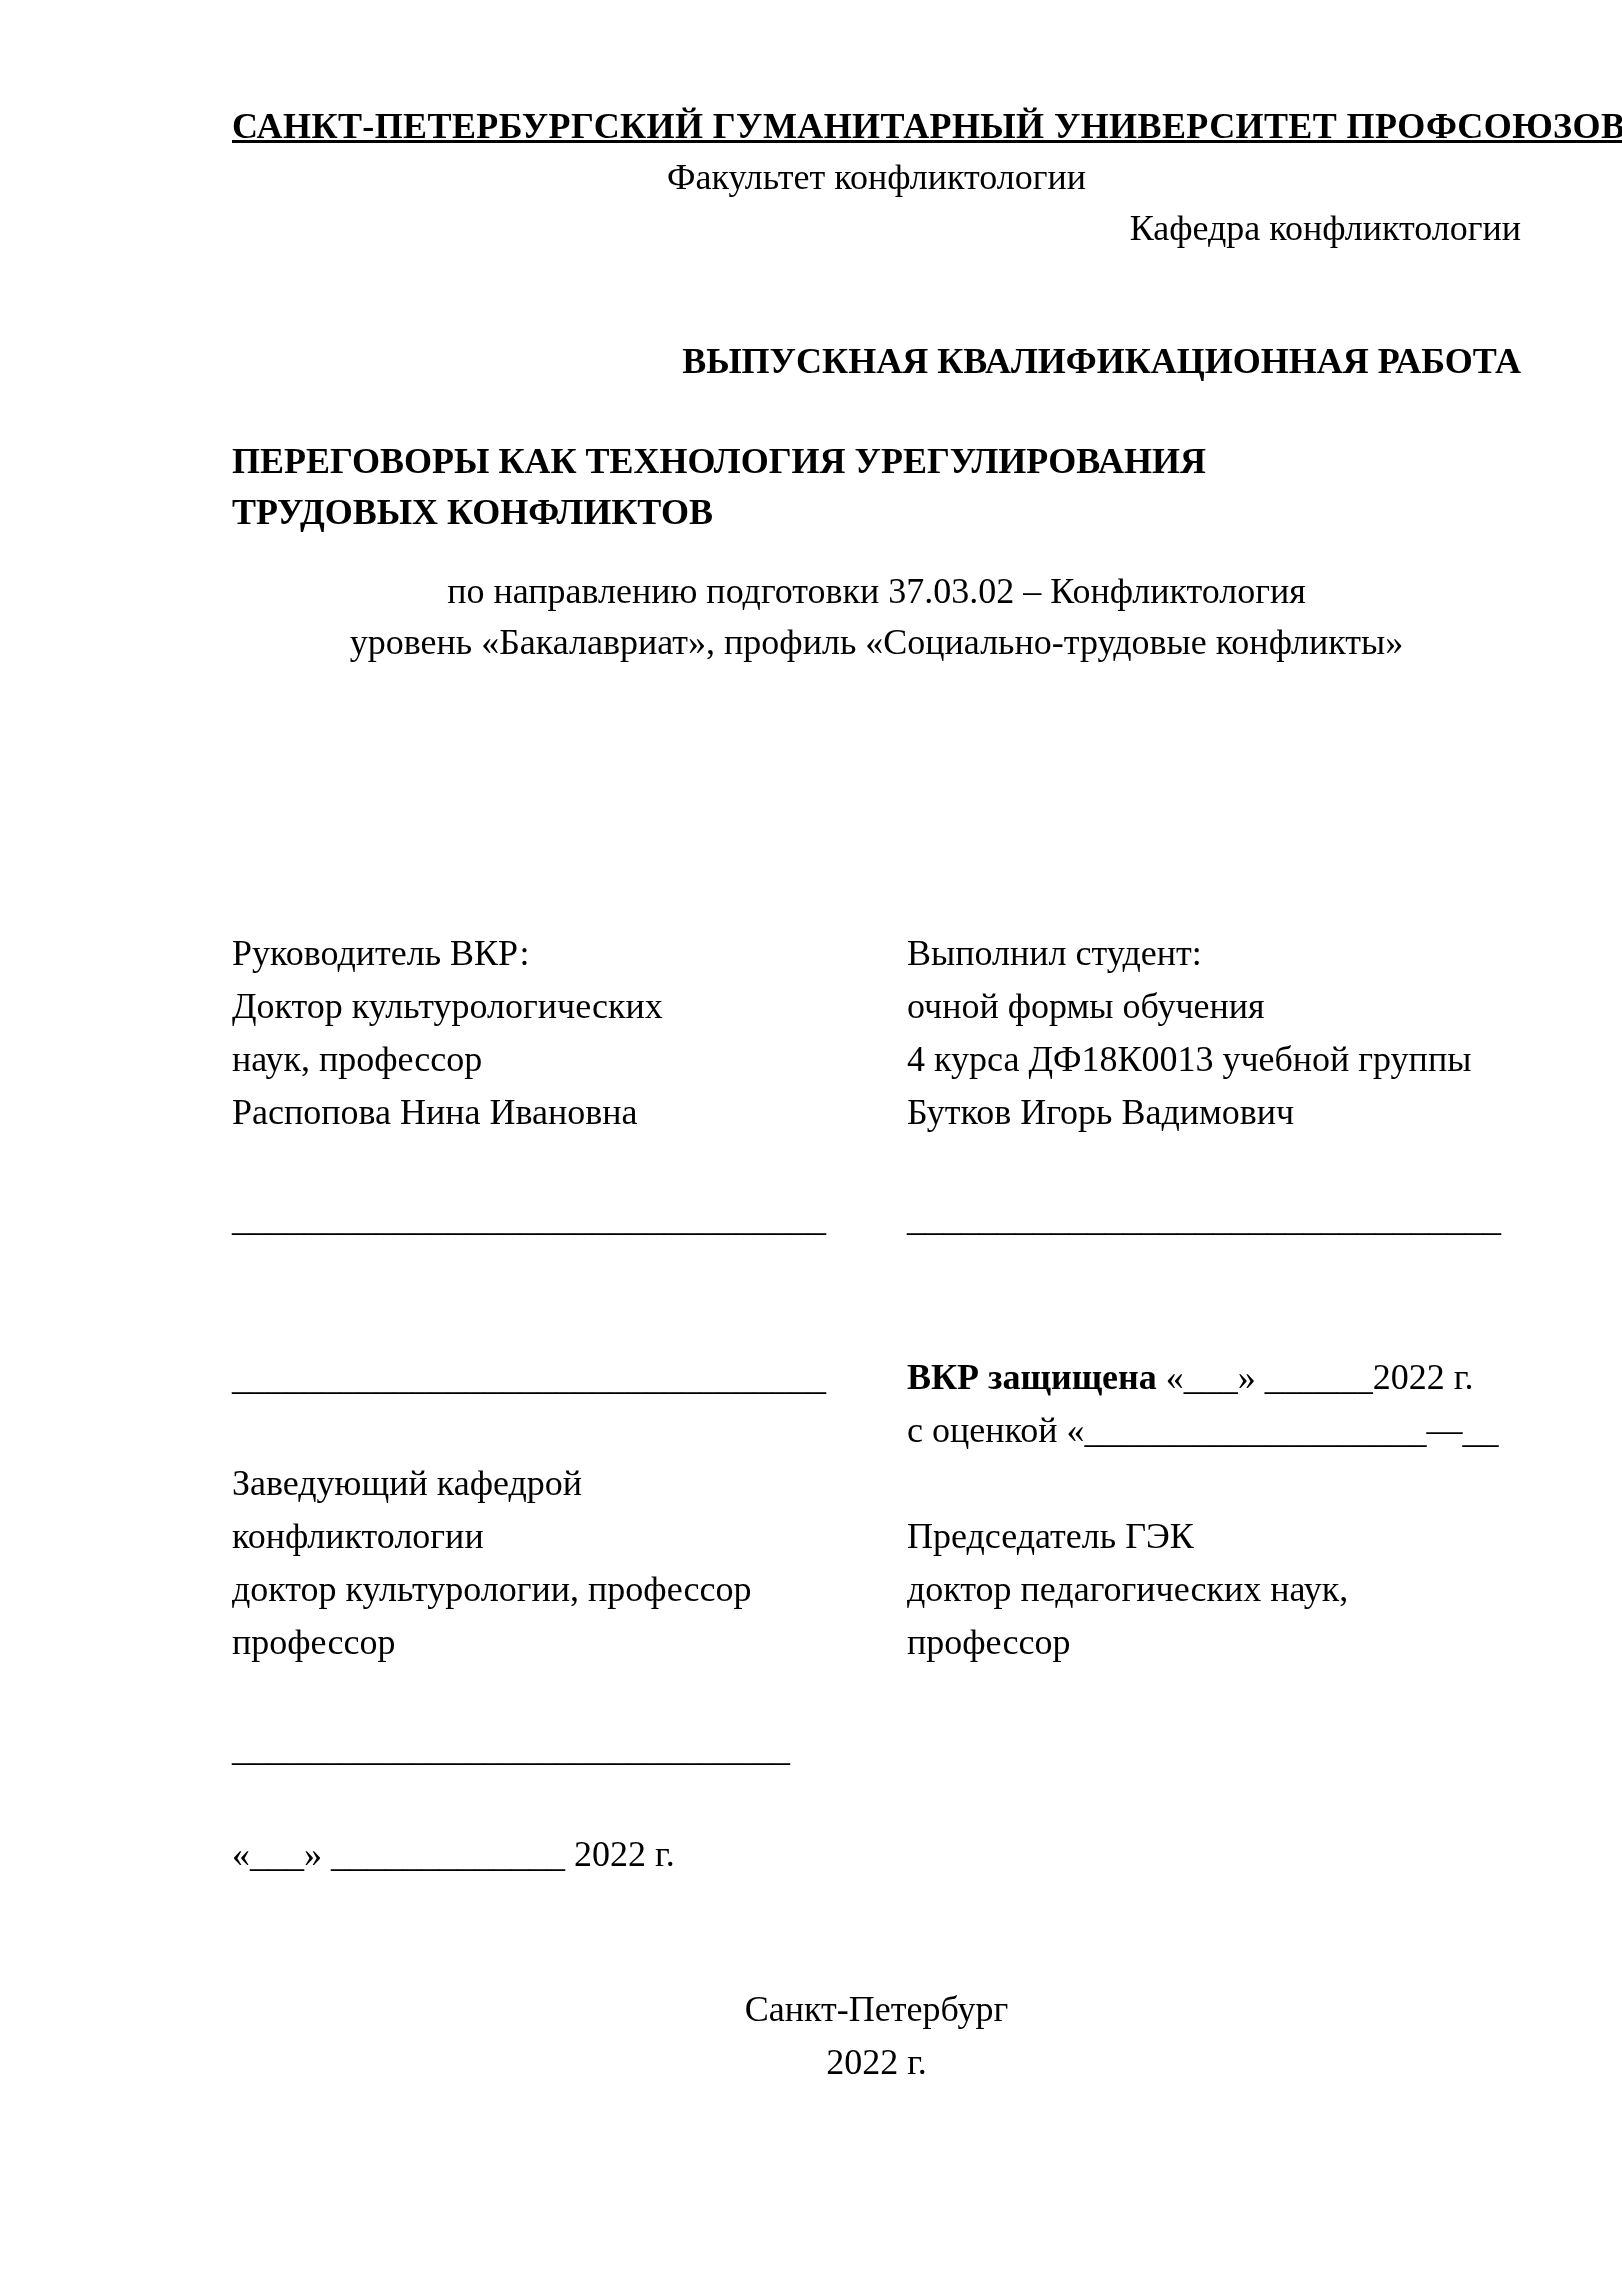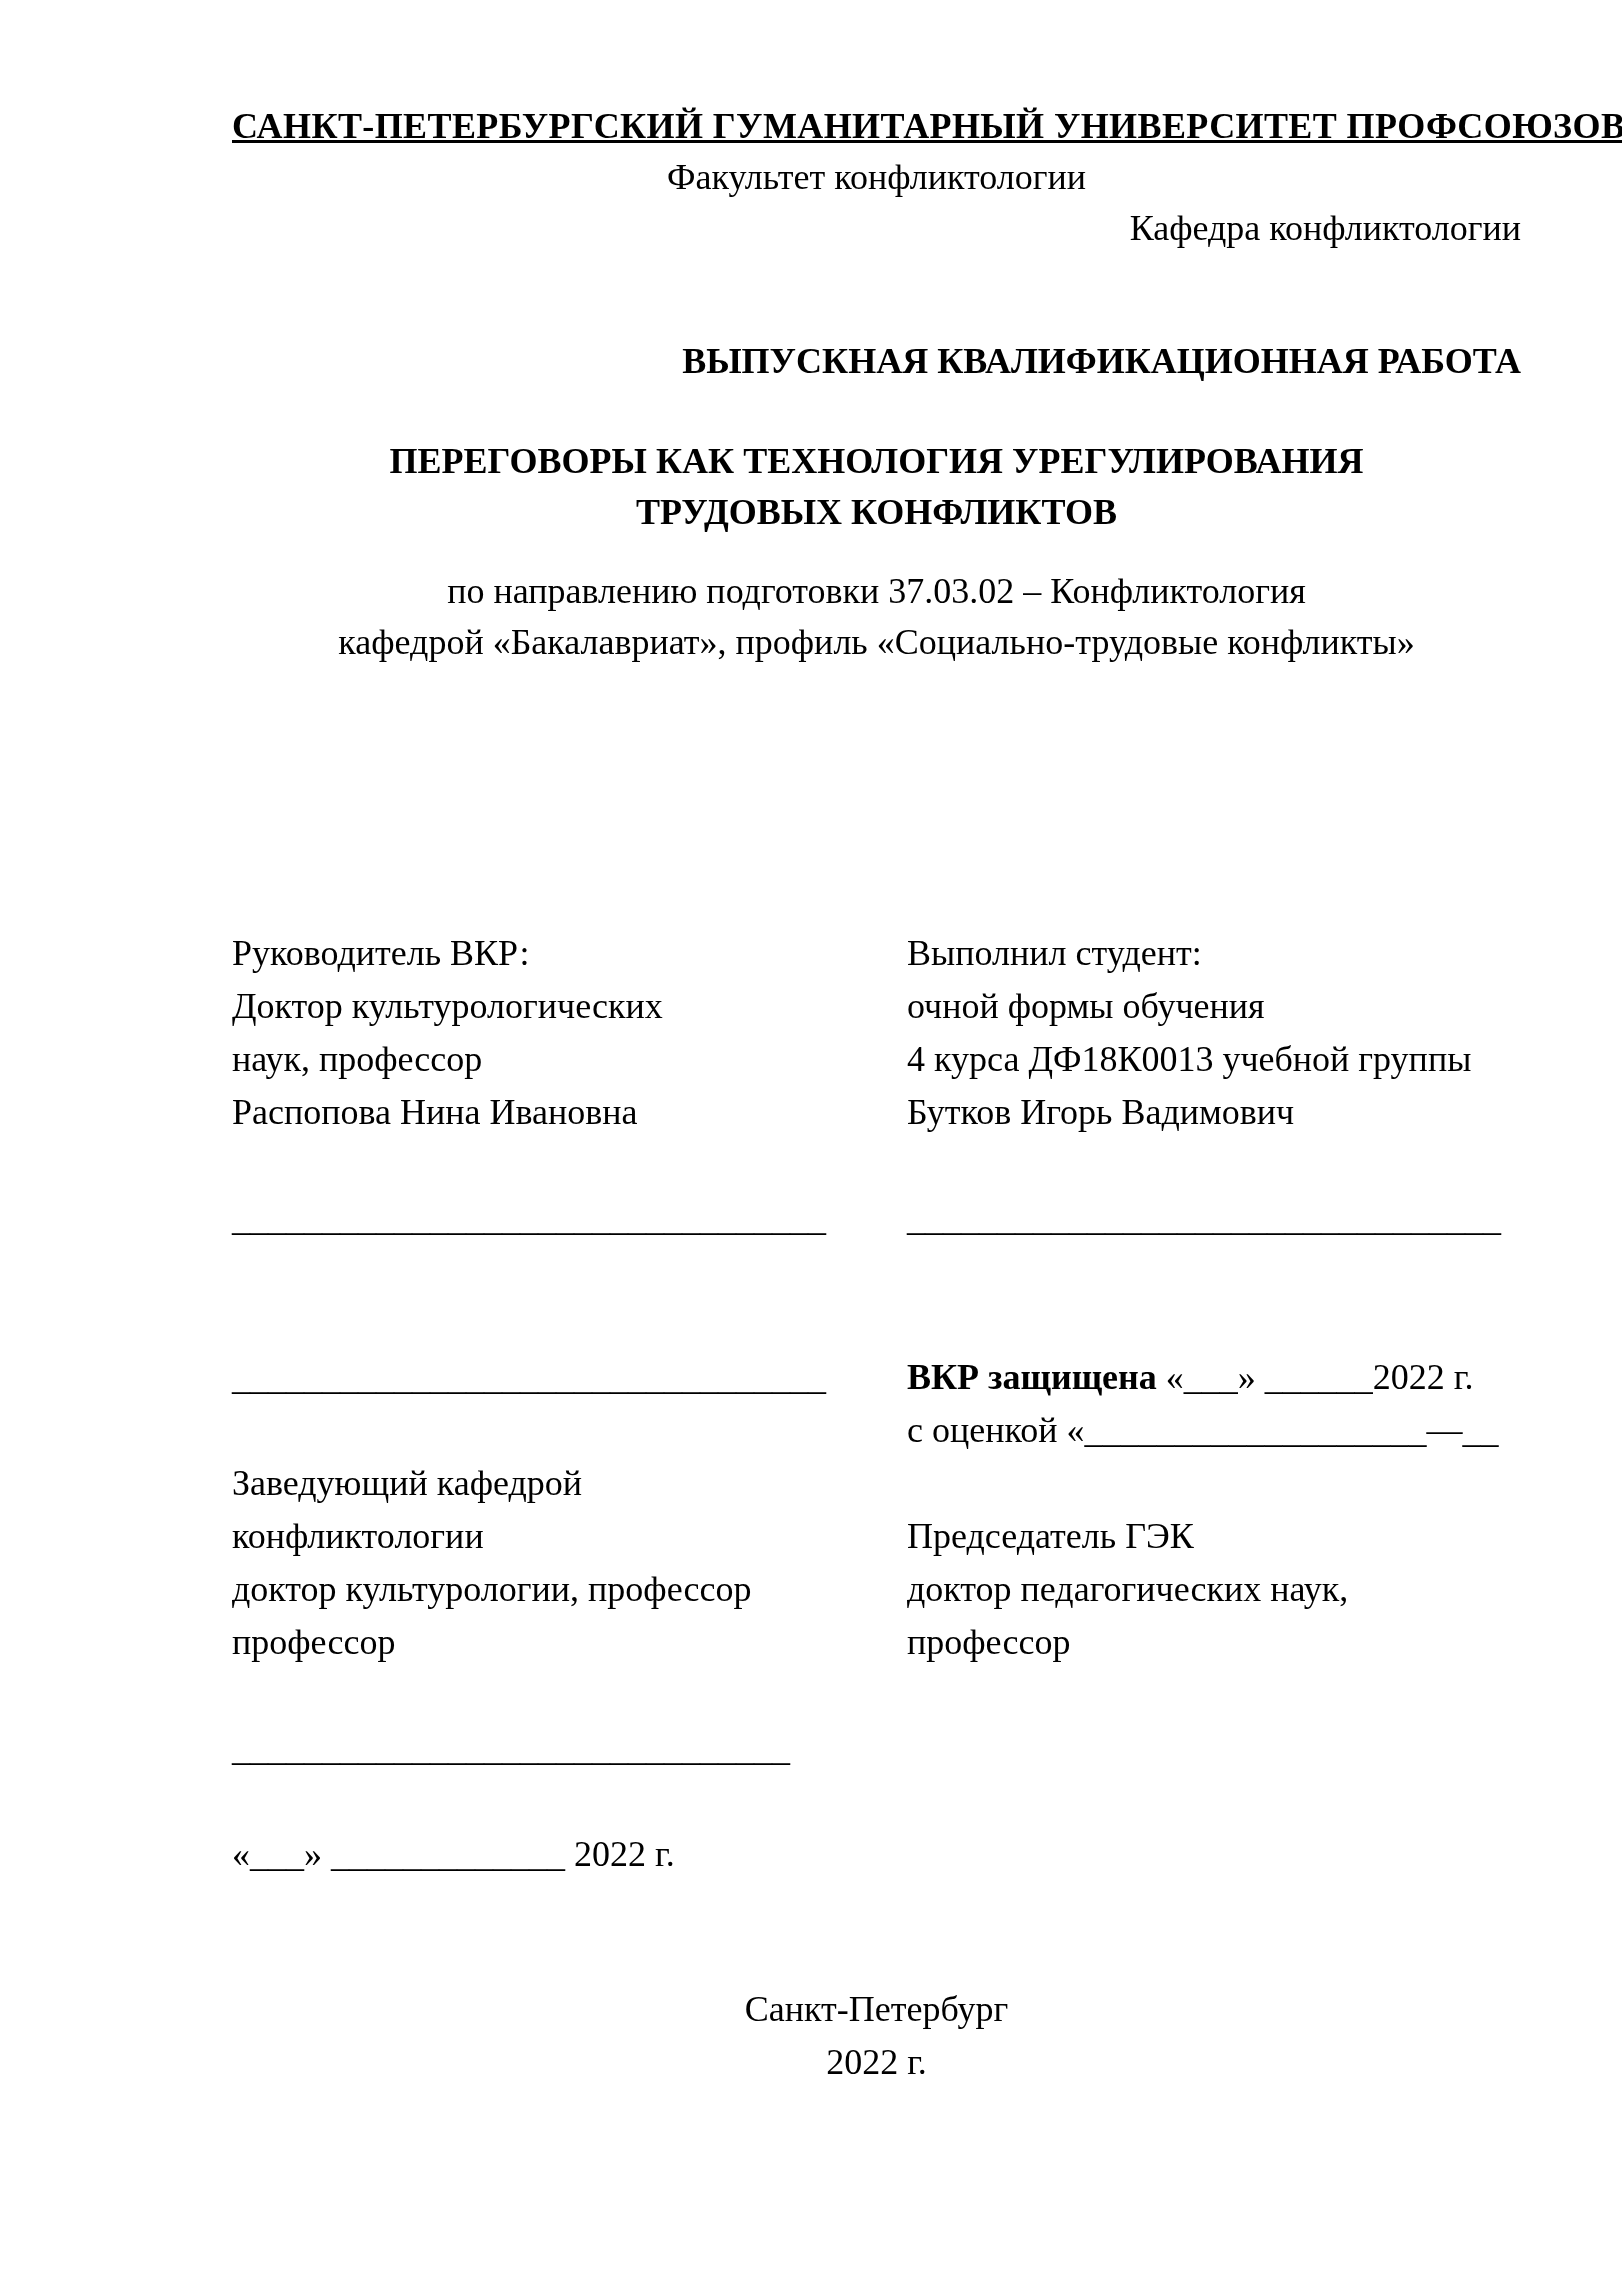--- a/index.html
+++ b/index.html
@@ -28,21 +28,20 @@
   .department { text-align: right; }
 
   .work-type {
     margin-top: 82px;
     text-align: right;
     font-weight: 700;
     line-height: 51px;
   }
   .thesis-title {
     margin-top: 49px;
-    text-align: center;
     font-weight: 700;
   }
   .thesis-title > div { line-height: 51px; }
   .program {
     margin-top: 28px;
     text-align: center;
   }
   .program > div { line-height: 51px; }
 
   .columns { margin-top: 259px; }
@@ -76,21 +75,21 @@
 
   <div class="work-type">ВЫПУСКНАЯ КВАЛИФИКАЦИОННАЯ РАБОТА</div>
 
   <div class="thesis-title">
     <div>ПЕРЕГОВОРЫ КАК ТЕХНОЛОГИЯ УРЕГУЛИРОВАНИЯ</div>
     <div>ТРУДОВЫХ КОНФЛИКТОВ</div>
   </div>
 
   <div class="program">
     <div>по направлению подготовки 37.03.02 – Конфликтология</div>
-    <div>кафедрой «Бакалавриат», профиль «Социально-трудовые конфликты»</div>
+    <div>уровень «Бакалавриат», профиль «Социально-трудовые конфликты»</div>
   </div>
 
   <div class="columns">
 
     <div class="row">
       <div class="cl">Руководитель ВКР:</div>
       <div class="cr">Выполнил студент:</div>
     </div>
     <div class="row">
       <div class="cl">Доктор культурологических</div>

